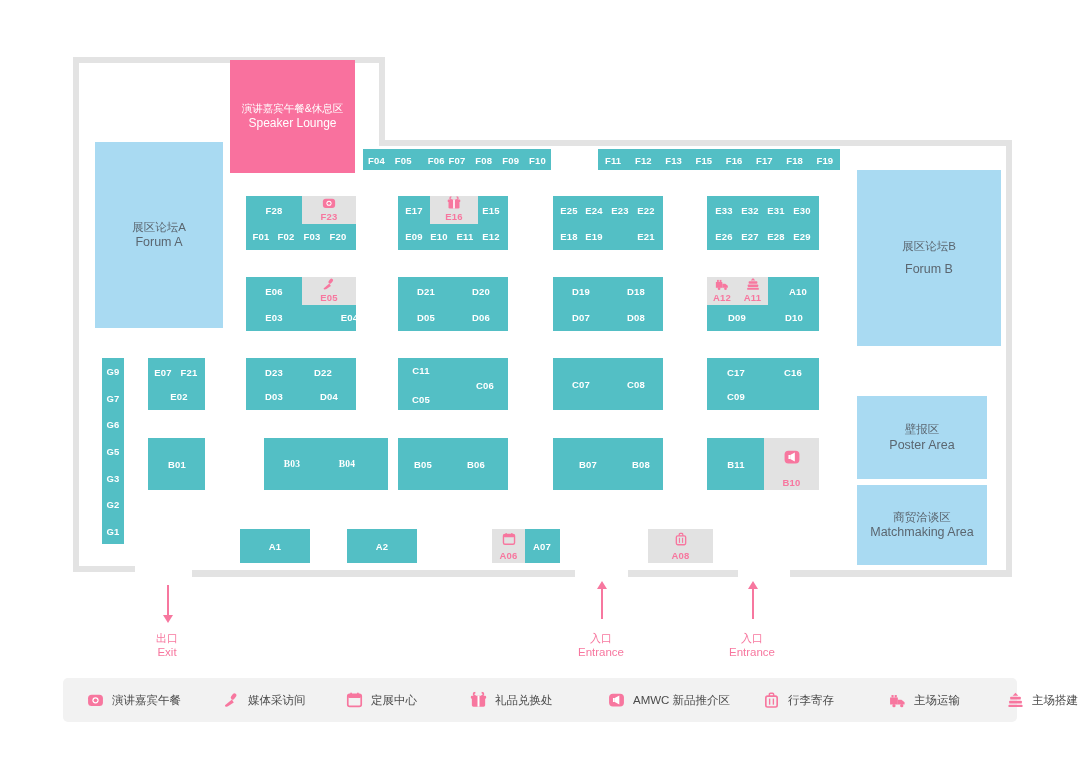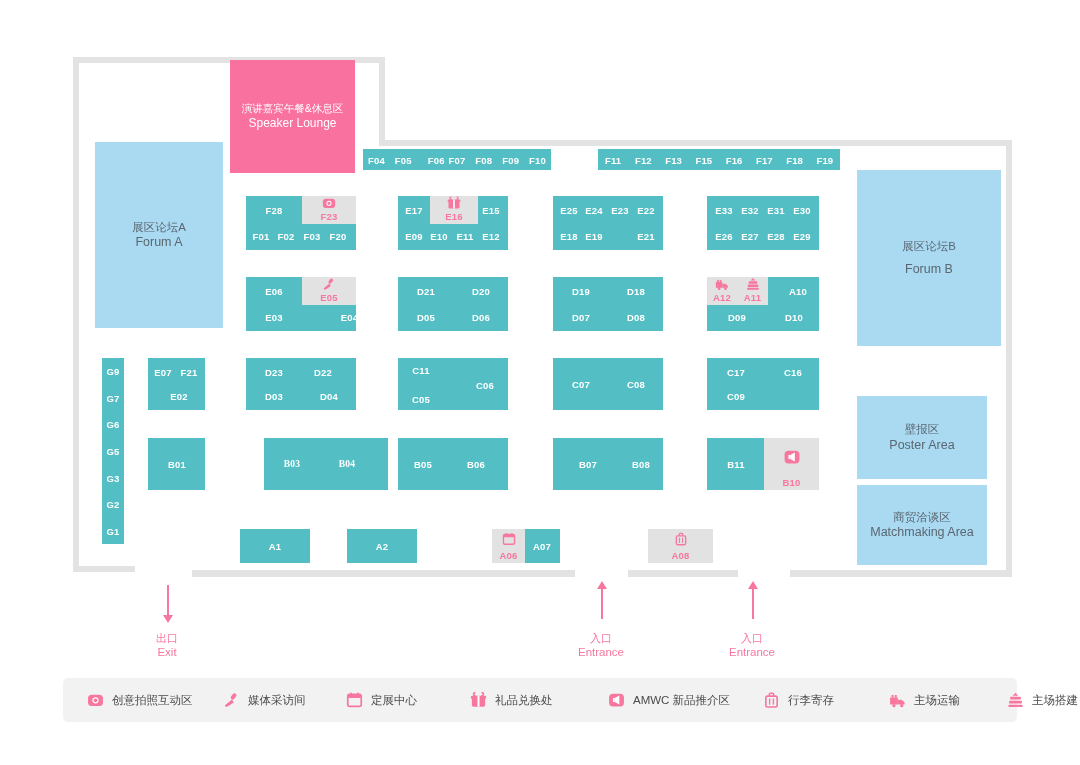--- a/index.html
+++ b/index.html
@@ -364,21 +364,21 @@
       </div>
     </div>
 
   <div class="legend" id="legend">
       <div class="legend-item" style="position: absolute; left: 24px; top: 50%; transform: translateY(-50%);">
         <span class="legend-ico"><svg width="17" height="17" viewBox="0 0 24 24" fill="none">
             <rect x="1.5" y="4.5" width="21" height="16" rx="5" fill="#f7779f"></rect>
             <circle cx="12" cy="12.5" r="4.4" fill="#fff"></circle>
             <circle cx="12" cy="12.5" r="2.6" fill="#f7779f"></circle>
           </svg></span>
-        <span class="txt">创意拍照互动区</span>
+        <span class="txt">演讲嘉宾午餐</span>
       </div>
       <div class="legend-item" style="position: absolute; left: 160px; top: 50%; transform: translateY(-50%);">
         <span class="legend-ico"><svg width="17" height="17" viewBox="0 0 24 24" fill="none">
             <rect x="12.2" y="2.2" width="5.6" height="9.6" rx="2.8" fill="#f7779f" transform="rotate(38 15 7)"></rect>
             <path d="M12.6 11.2 L3.2 19.2 Q2 20.3 3.4 21 Q5.4 21.9 7.6 20.6 L15.2 15.4 Z" fill="#f7779f"></path>
           </svg></span>
         <span class="txt">媒体采访间</span>
       </div>
       <div class="legend-item" style="position: absolute; left: 283px; top: 50%; transform: translateY(-50%);">
         <span class="legend-ico"><svg width="17" height="17" viewBox="0 0 24 24" fill="none">

